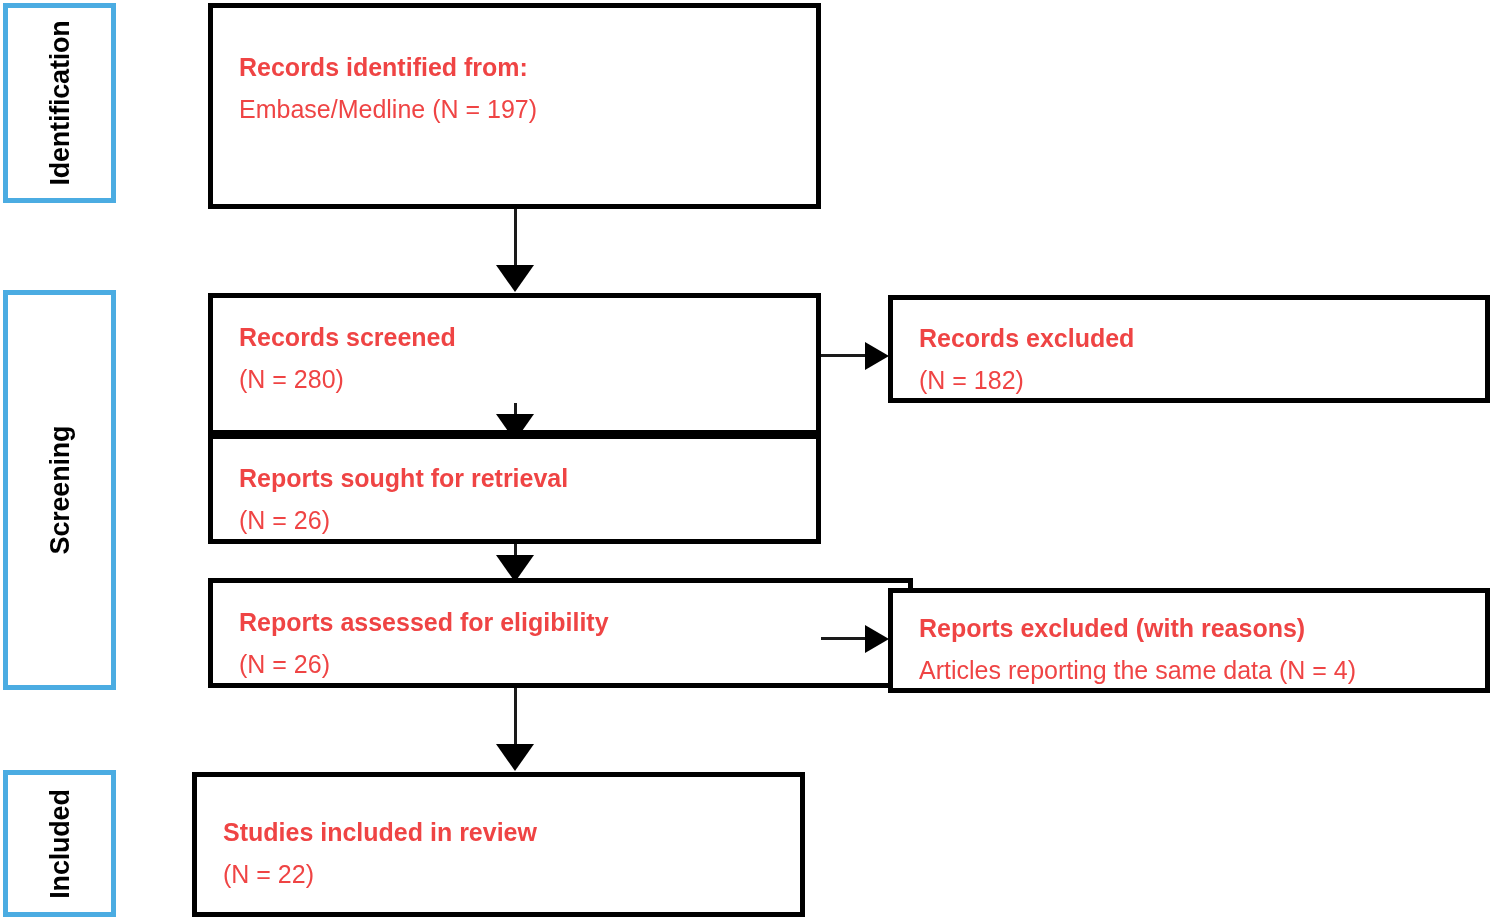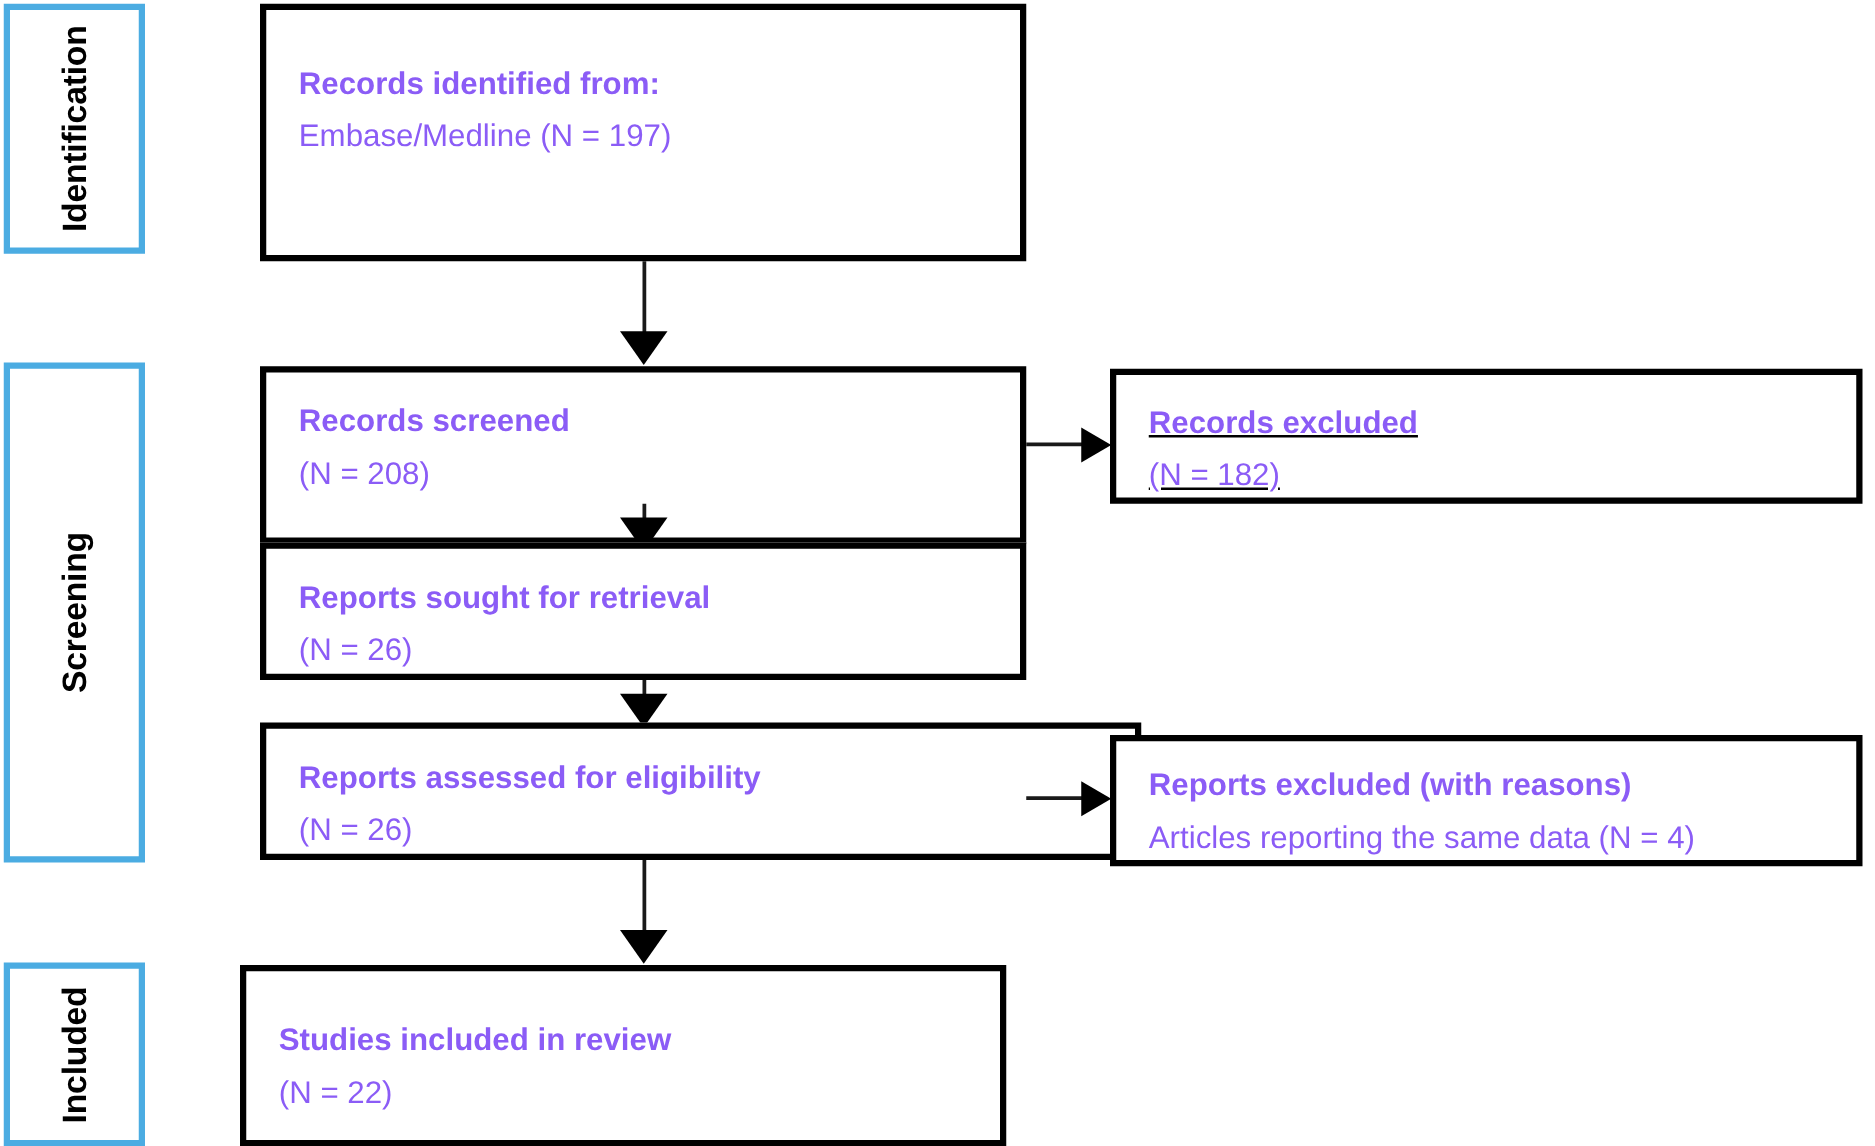--- a/index.html
+++ b/index.html
@@ -47,21 +47,21 @@
     background: #ffffff;
     padding: 0;
   }
   .node-inner {
     position: absolute;
     left: 26px;
     right: 12px;
   }
   .node-line {
     font-size: 25px;
-    color: #8b5cf6;
+    color: #ef4444;
     line-height: 42px;
     white-space: nowrap;
   }
   .node-line.bold {
     font-weight: bold;
   }
 
   
   .connector-v {
     position: absolute;
@@ -113,29 +113,29 @@
       <div class="node-line">Embase/Medline (N = 197)</div>
     </div>
   </div>
 
   <div class="connector-v" style="left:514px; top:209px; height:58px;"></div>
   <div class="arrowhead-down" style="left:496px; top:265px;"></div>
 
   <div class="node-box" style="left:208px; top:293px; width:613px; height:142px;">
     <div class="node-inner" style="top:18px;">
       <div class="node-line bold">Records screened</div>
-      <div class="node-line">(N = 208)</div>
+      <div class="node-line">(N = 280)</div>
     </div>
   </div>
 
   <div class="connector-h" style="left:821px; top:354px; width:48px;"></div>
   <div class="arrowhead-right" style="left:865px; top:342px;"></div>
 
   <div class="node-box" style="left:888px; top:295px; width:602px; height:108px;">
-    <div class="node-inner" style="top:17px;text-decoration:underline;">
+    <div class="node-inner" style="top:17px;">
       <div class="node-line bold">Records excluded</div>
       <div class="node-line">(N = 182)</div>
     </div>
   </div>
 
   <div class="connector-v" style="left:514px; top:403px; height:20px;"></div>
   <div class="arrowhead-down" style="left:496px; top:414px;"></div>
 
   <div class="node-box" style="left:208px; top:434px; width:613px; height:110px;padding-left:22px;">
     <div class="node-inner" style="top:18px;">

